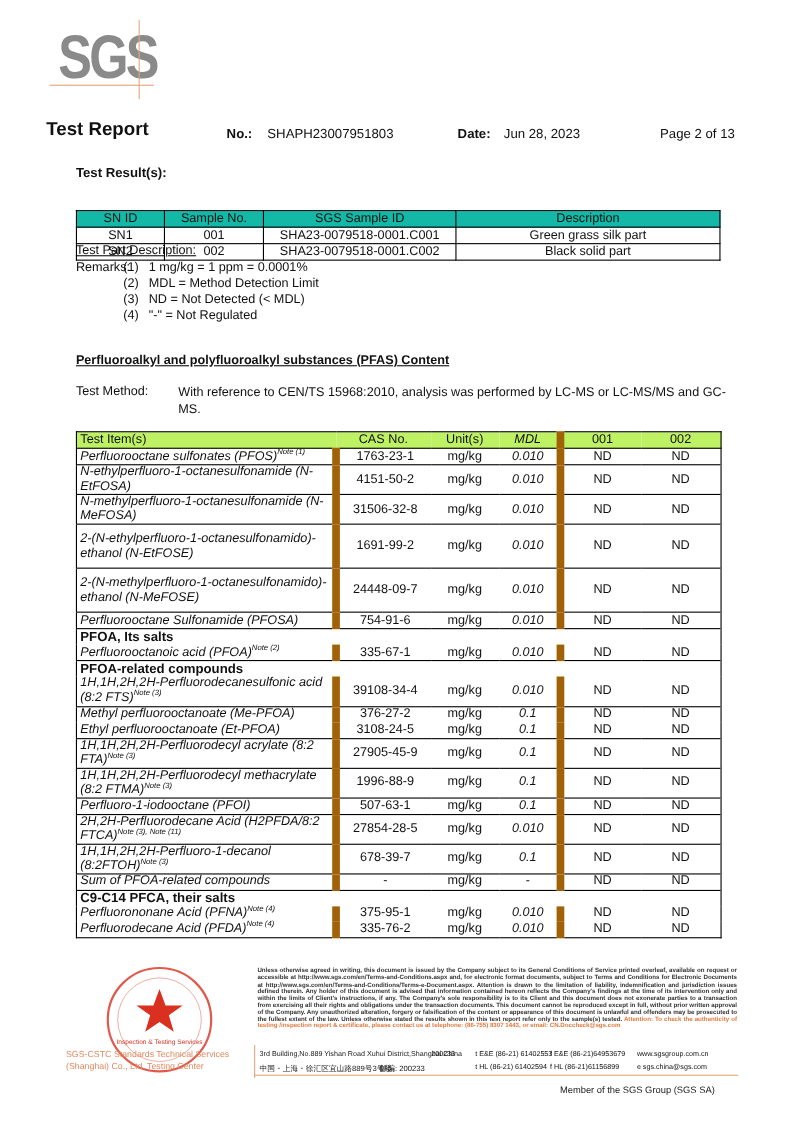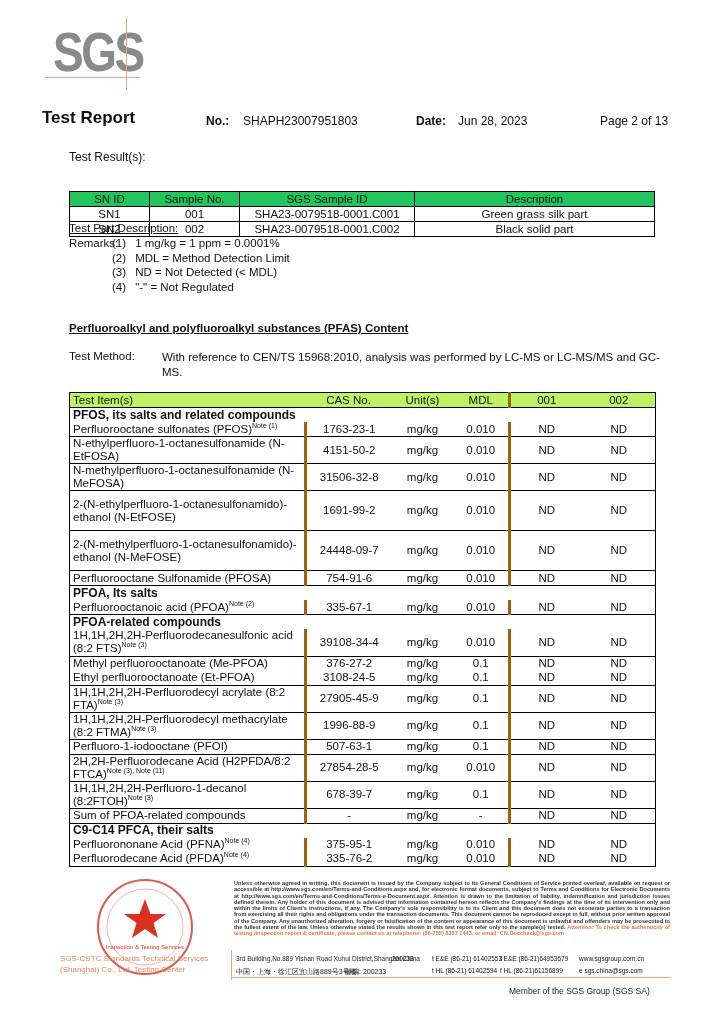--- a/index.html
+++ b/index.html
@@ -16,45 +16,45 @@
   .logo-vline { position: absolute; left: 81px; top: 0; width: 1px; height: 72px; background: #e4a67e; }
 
   
   .hdr-title { left: 42px; top: 108px; font-weight: bold; font-size: 17px; }
   .hdr-no-label { left: 206px; top: 114px; font-weight: bold; font-size: 12px; }
   .hdr-no { left: 243px; top: 114px; font-size: 12px; }
   .hdr-date-label { left: 416px; top: 114px; font-weight: bold; font-size: 12px; }
   .hdr-date { left: 458px; top: 114px; font-size: 12px; }
   .hdr-page { left: 600px; top: 114px; font-size: 12px; }
 
-  .result-title { left: 69px; top: 150px; font-weight: normal; font-size: 12px; }
+  .result-title { left: 69px; top: 150px; font-weight: bold; font-size: 12px; }
   .part-title { left: 69px; top: 178px; font-size: 11.5px; text-decoration: underline; margin-top: 44px; }
 
   table { border-collapse: collapse; }
   .part-table { left: 69px; top: 191px; width: 586px; font-size: 11.5px; }
   .part-table td { border: 1px solid #000; text-align: center; height: 14px; padding: 0 2px; line-height: 13px; }
-  .part-table tr.head td { background: #22c55e; }
+  .part-table tr.head td { background: #14b8a6; }
 
   .remarks-label { left: 69px; top: 237px; font-size: 11.5px; }
   .remarks { left: 112px; top: 236px; font-size: 11.5px; line-height: 14.5px; }
   .remarks div span.num { display: inline-block; width: 20px; }
 
   .pfas-title { left: 69px; top: 322px; font-weight: bold; font-size: 11.5px; text-decoration: underline; }
   .method-label { left: 69px; top: 350px; font-size: 11.5px; }
   .method-text { left: 162px; top: 350px; width: 500px; font-size: 11.5px; line-height: 14.5px; }
 
   
   .res-table { left: 69px; top: 392px; width: 586px; font-size: 11.5px; table-layout: fixed; }
   .res-table td { padding: 0 3px; line-height: 13px; vertical-align: middle; }
   .res-table tr.head td { background: #bef264; border-top: 1px solid #000; border-bottom: 1px solid #000; height: 14px; }
   .res-table td.c { text-align: center; }
   .res-table tr.group td { font-weight: bold; font-size: 12px; border-top: 1px solid #000; height: 14px; }
   .res-table tr.row td { height: 14px; }
   .res-table tr.row.bt td { border-top: 1px solid #000; }
-  .res-table td.vb { border-right: 3px solid #a16207; }
+  .res-table td.vb { border-right: 7px solid #a16207; font-style: italic; }
   .res-table .outer-l { border-left: 1px solid #000; }
   .res-table .outer-r { border-right: 1px solid #000; }
   sup { font-size: 7px; vertical-align: 5px; line-height: 0; }
 
   
   .stamp { left: 95px; top: 877px; width: 100px; height: 100px; }
   .stamp-company { left: 60px; top: 953px; font-size: 8px; color: #e08a5f; width: 170px; line-height: 11px; }
   .footer-legal { left: 234px; top: 880px; width: 436px; font-size: 5.6px; line-height: 6.3px; font-weight: bold; color: #333;
                   text-align: justify; }
   .footer-legal .attn { color: #e0793f; }
@@ -143,23 +143,20 @@
   </colgroup>
   <tbody id="res-body">
       <tr class="head">
         <td class="outer-l ">Test Item(s)</td>
         <td class="c ">CAS No.</td>
         <td class="c ">Unit(s)</td>
         <td class="c vb">MDL</td>
         <td class="c ">001</td>
         <td class="c outer-r ">002</td>
       </tr>
-      <tr class="group">
-        <td class="outer-l outer-r" colspan="6">PFOS, its salts and related compounds</td>
-      </tr>
       <tr class="row">
         <td class="outer-l vb"><span>Perfluorooctane sulfonates (PFOS)</span><sup>Note (1)</sup></td>
         <td class="c ">1763-23-1</td>
         <td class="c ">mg/kg</td>
         <td class="c vb">0.010</td>
         <td class="c ">ND</td>
         <td class="c outer-r">ND</td>
       </tr>
       <tr class="row bt" style="height: 27px;">
         <td class="outer-l vb"><span>N-ethylperfluoro-1-octanesulfonamide (N-EtFOSA)</span></td>

